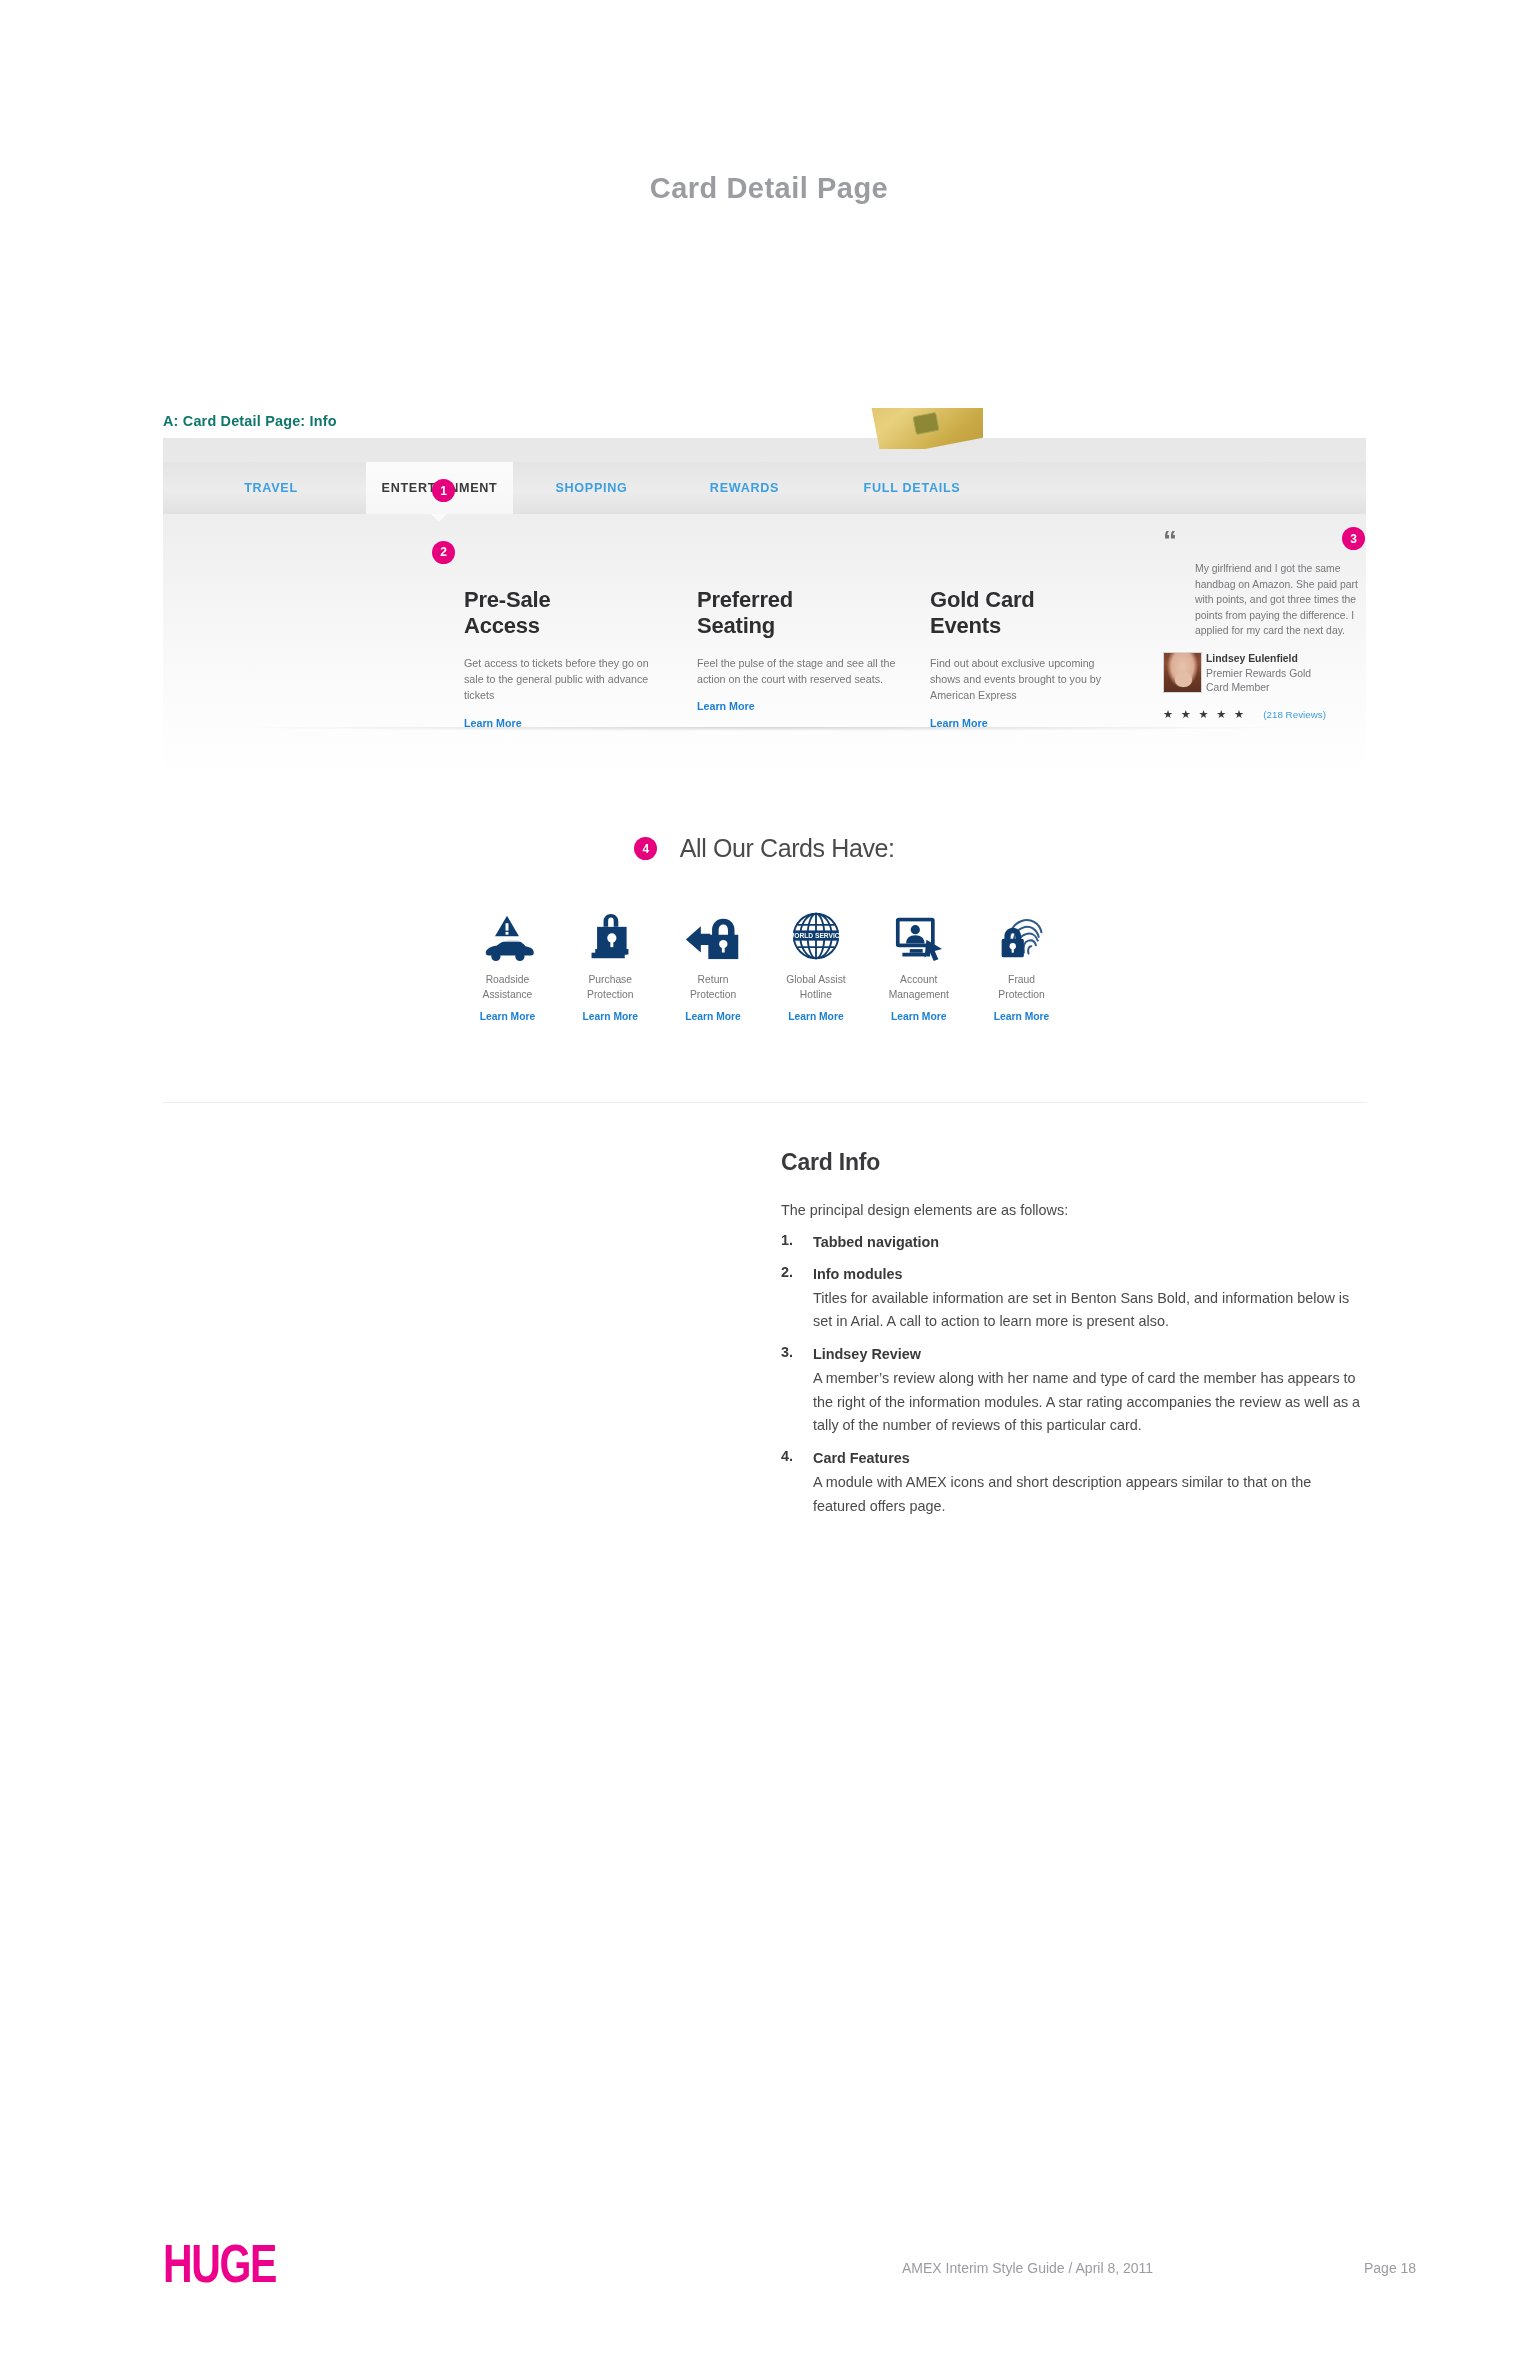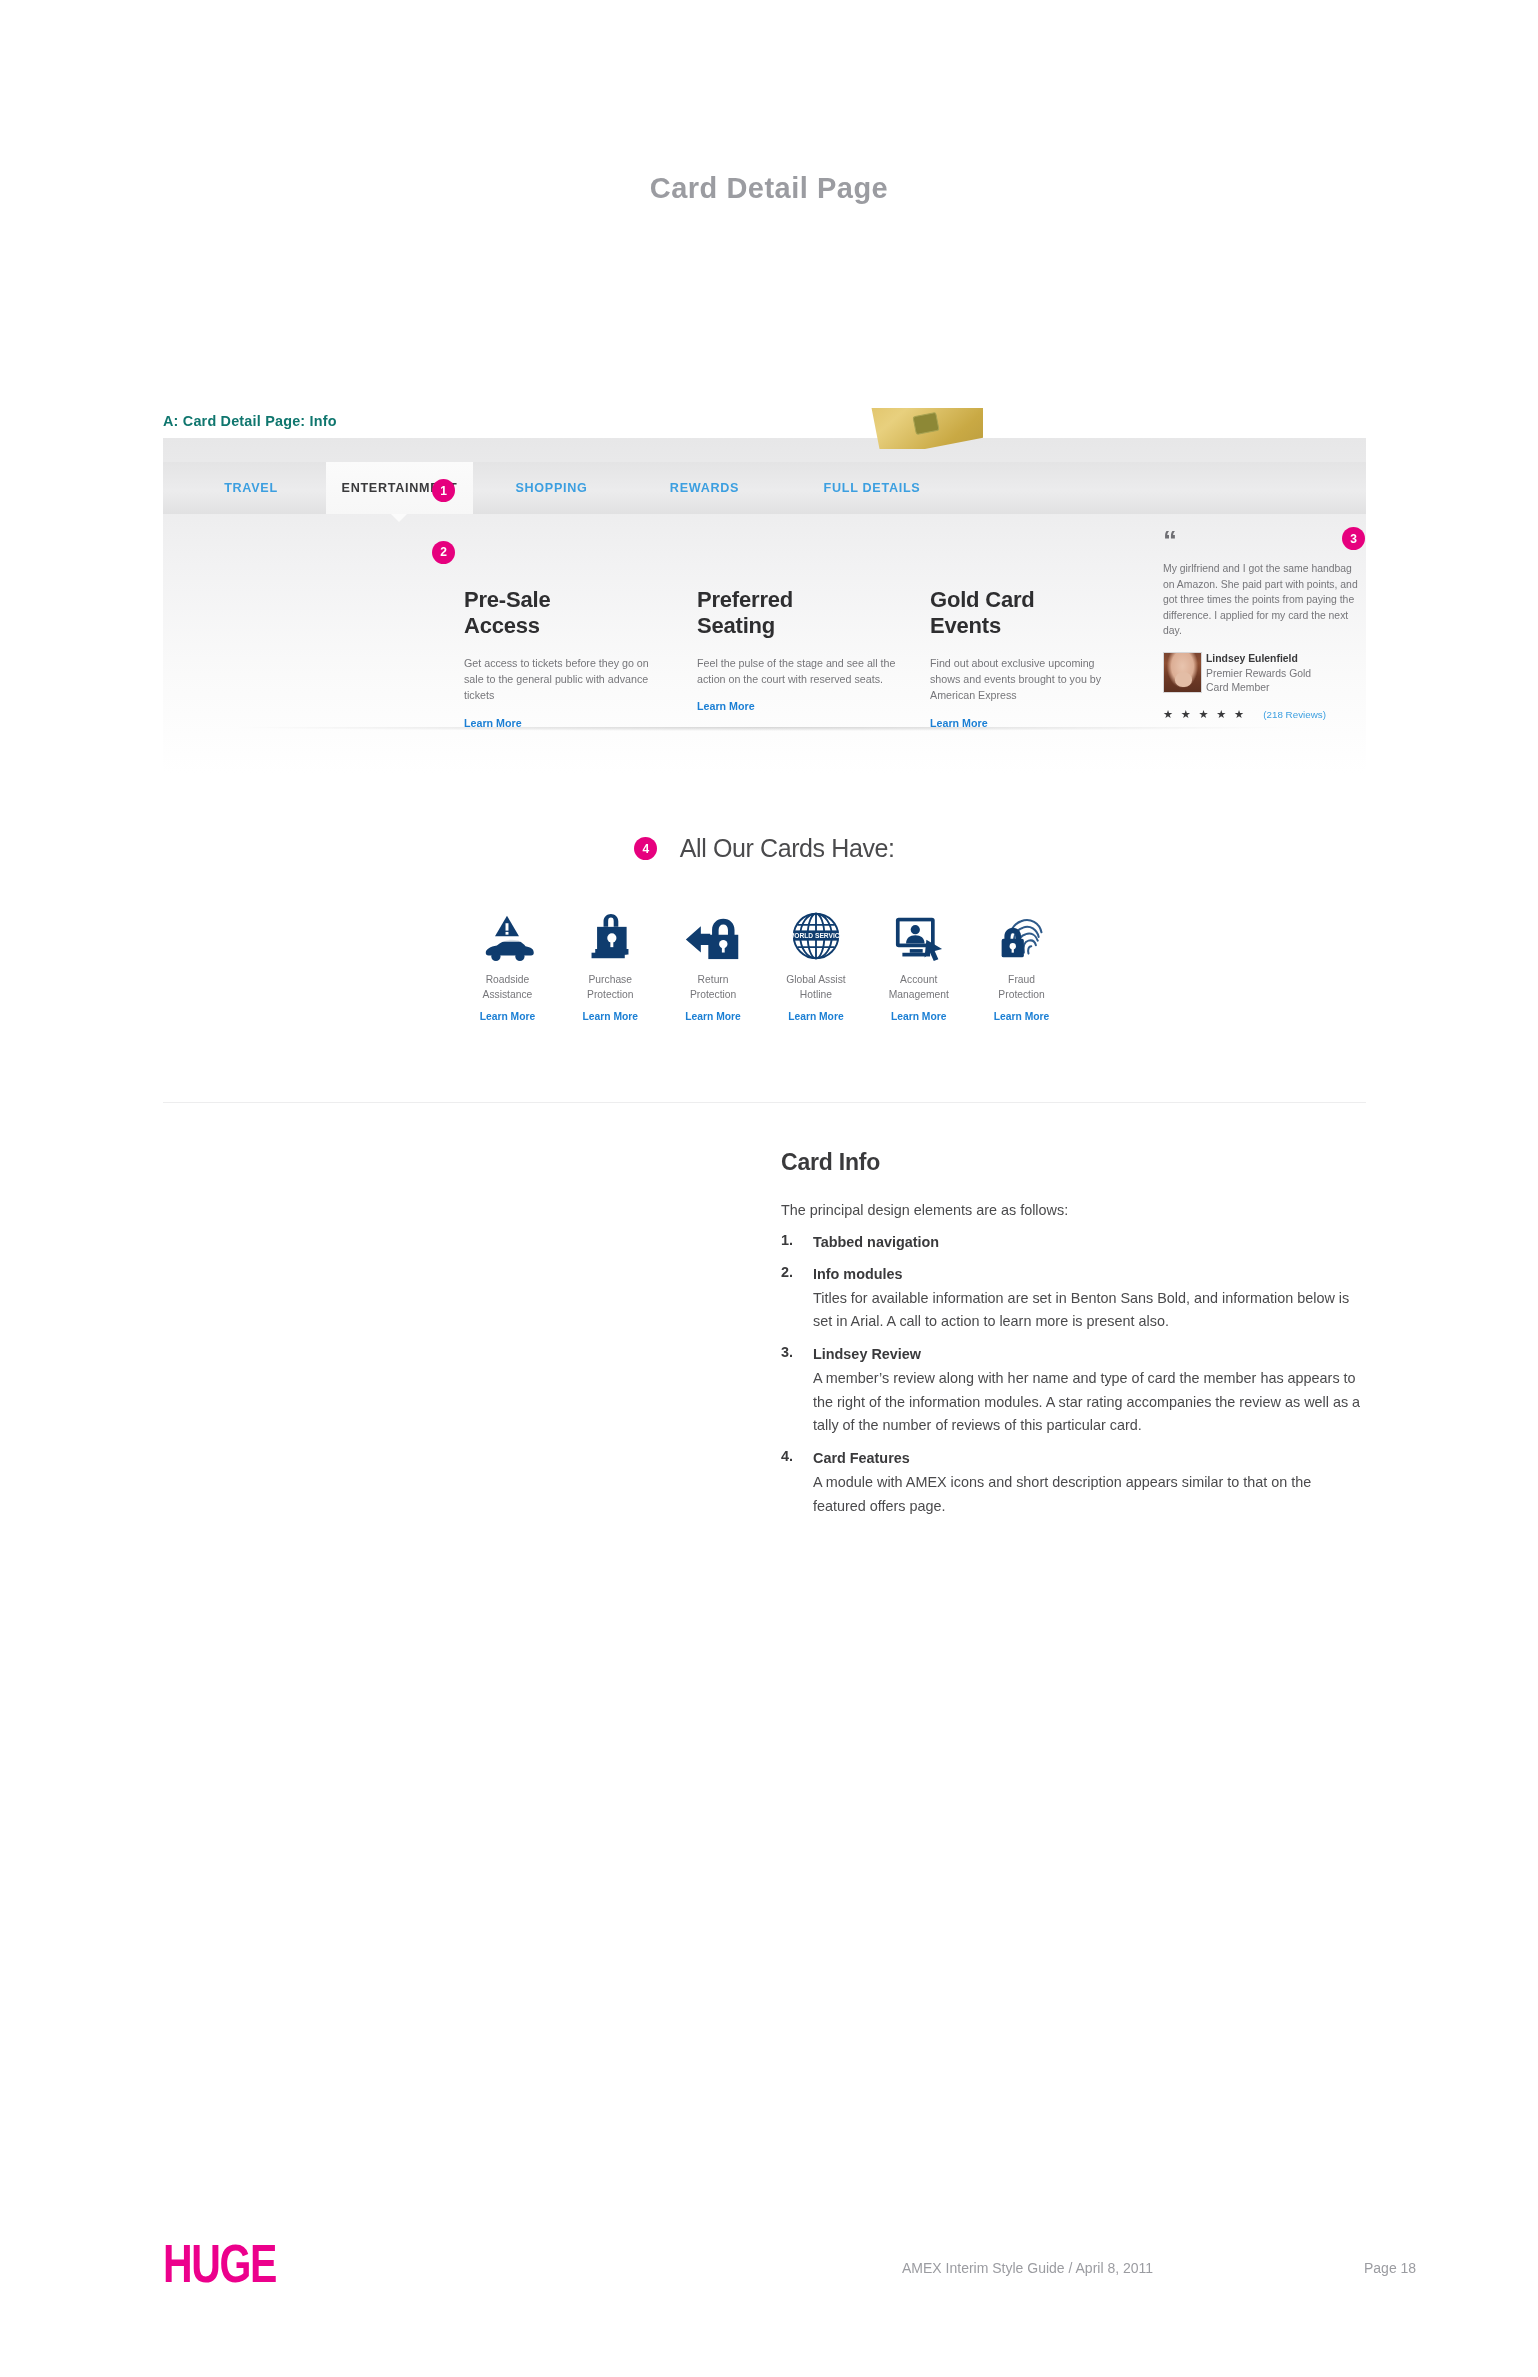--- a/index.html
+++ b/index.html
@@ -55,21 +55,21 @@
     position: absolute; top: 24px; left: 0; width: 1203px; height: 52px;
     background: linear-gradient(to bottom, #e4e4e5 0%, #ececed 55%, #e1e1e2 100%);
     display: flex; align-items: center;
   }
   .tab {
     position: relative; height: 52px;
     display: flex; align-items: center; justify-content: center;
     font-size: 12.6px; font-weight: bold; letter-spacing: 0.7px;
     color: #3c9fe0; white-space: nowrap;
   }
-  .tab.t-travel { width: 163px; padding-left: 13px; }
+  .tab.t-travel { width: 203px; padding-left: 13px; }
   .tab.t-ent    { width: 147px; }
   .tab.t-shop   { width: 157px; }
   .tab.t-rew    { width: 149px; }
   .tab.t-full   { width: 186px; }
   .tab.active {
     background: linear-gradient(to bottom, #fbfbfb 0%, #f7f7f7 100%);
     color: #3a3a3c;
   }
   .tab.active:after {
     content: ""; position: absolute; bottom: -8.4px; left: 50%;
@@ -108,21 +108,21 @@
   }
 
   
   .review { position: absolute; top: 95px; left: 1000px; width: 196px; }
   .quote {
     font-size: 28px; font-weight: bold; color: #6f6f74;
     line-height: .6; letter-spacing: -0.9px; height: 18.6px;
   }
   .review p {
     margin-top: 9.3px;
-    font-size: 10.4px; color: #76767a; line-height: 1.5;
+    font-size: 10.4px; color: #76767a; line-height: 1.5; margin-left: 32px;
   }
   .reviewer { display: flex; margin-top: 13px; gap: 4px; }
   .avatar {
     width: 39px; height: 41px; flex: none;
     border: 0.9px solid #d6d6d8;
     background:
       radial-gradient(ellipse at 50% 34%, #e8c4ae 0%, #dcae95 42%, transparent 60%),
       linear-gradient(to bottom, #7a4430 0%, #8e4f33 26%, #6f3a26 60%, #5d3020 100%);
     position: relative; overflow: hidden;
   }

